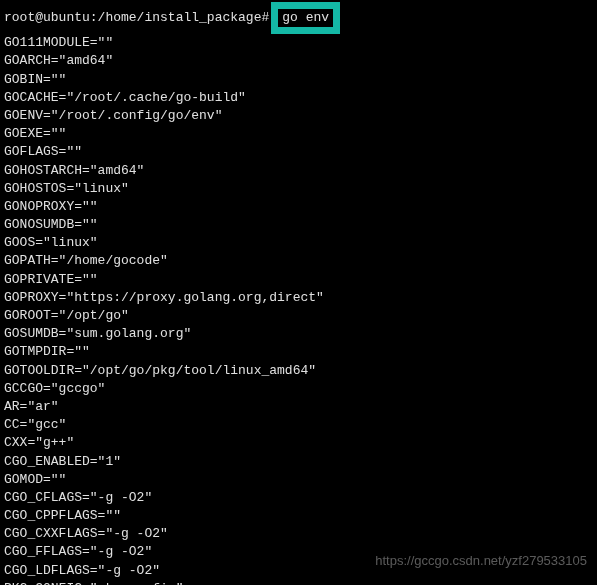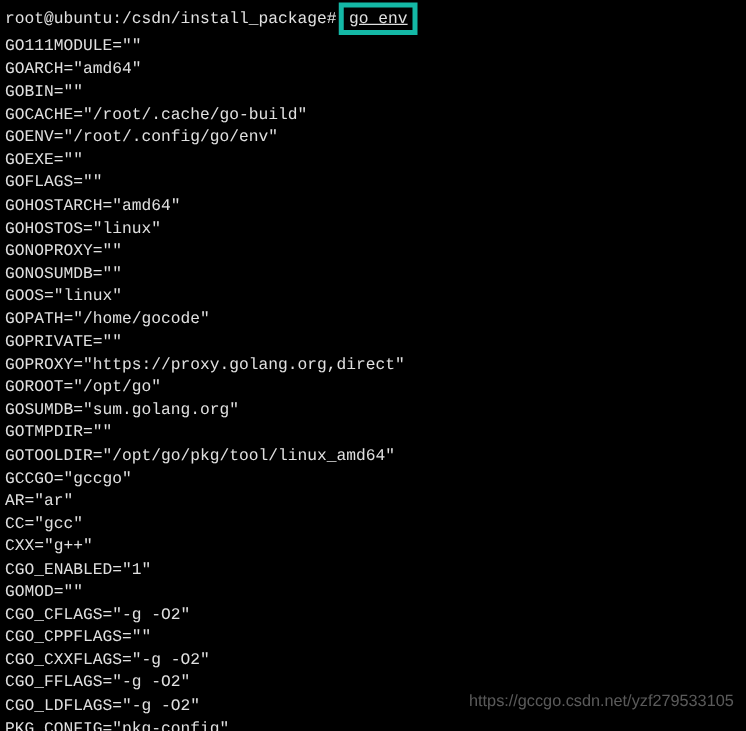--- a/index.html
+++ b/index.html
@@ -22,39 +22,38 @@
     .line {
       white-space: pre;
       display: block;
     }
     .prompt-line {
       display: flex;
       align-items: center;
       white-space: pre;
     }
     .highlight-box {
-      border: 4px solid #14b8a6;
+      border: 7px solid #14b8a6;
       padding: 0 4px;
       margin-left: 2px;
       display: inline-block;
-      text-decoration: underline;
     }
     .watermark {
       position: absolute;
       bottom: 15px;
       right: 10px;
       color: rgba(180, 180, 180, 0.5);
       font-size: 13px;
       font-family: Arial, sans-serif;
     }
   </style>
 </head>
 <body>
 
-<div class="prompt-line"><span>root@ubuntu:/csdn/install_package#</span> <span class="highlight-box"><span>go env</span></span></div>
+<div class="prompt-line"><span>root@ubuntu:/home/install_package#</span> <span class="highlight-box"><span>go env</span></span></div>
 <span class="line">GO111MODULE=""</span>
 <span class="line">GOARCH="amd64"</span>
 <span class="line">GOBIN=""</span>
 <span class="line">GOCACHE="/root/.cache/go-build"</span>
 <span class="line">GOENV="/root/.config/go/env"</span>
 <span class="line">GOEXE=""</span>
 <span class="line">GOFLAGS=""</span>
 <span class="line">GOHOSTARCH="amd64"</span>
 <span class="line">GOHOSTOS="linux"</span>
 <span class="line">GONOPROXY=""</span>

